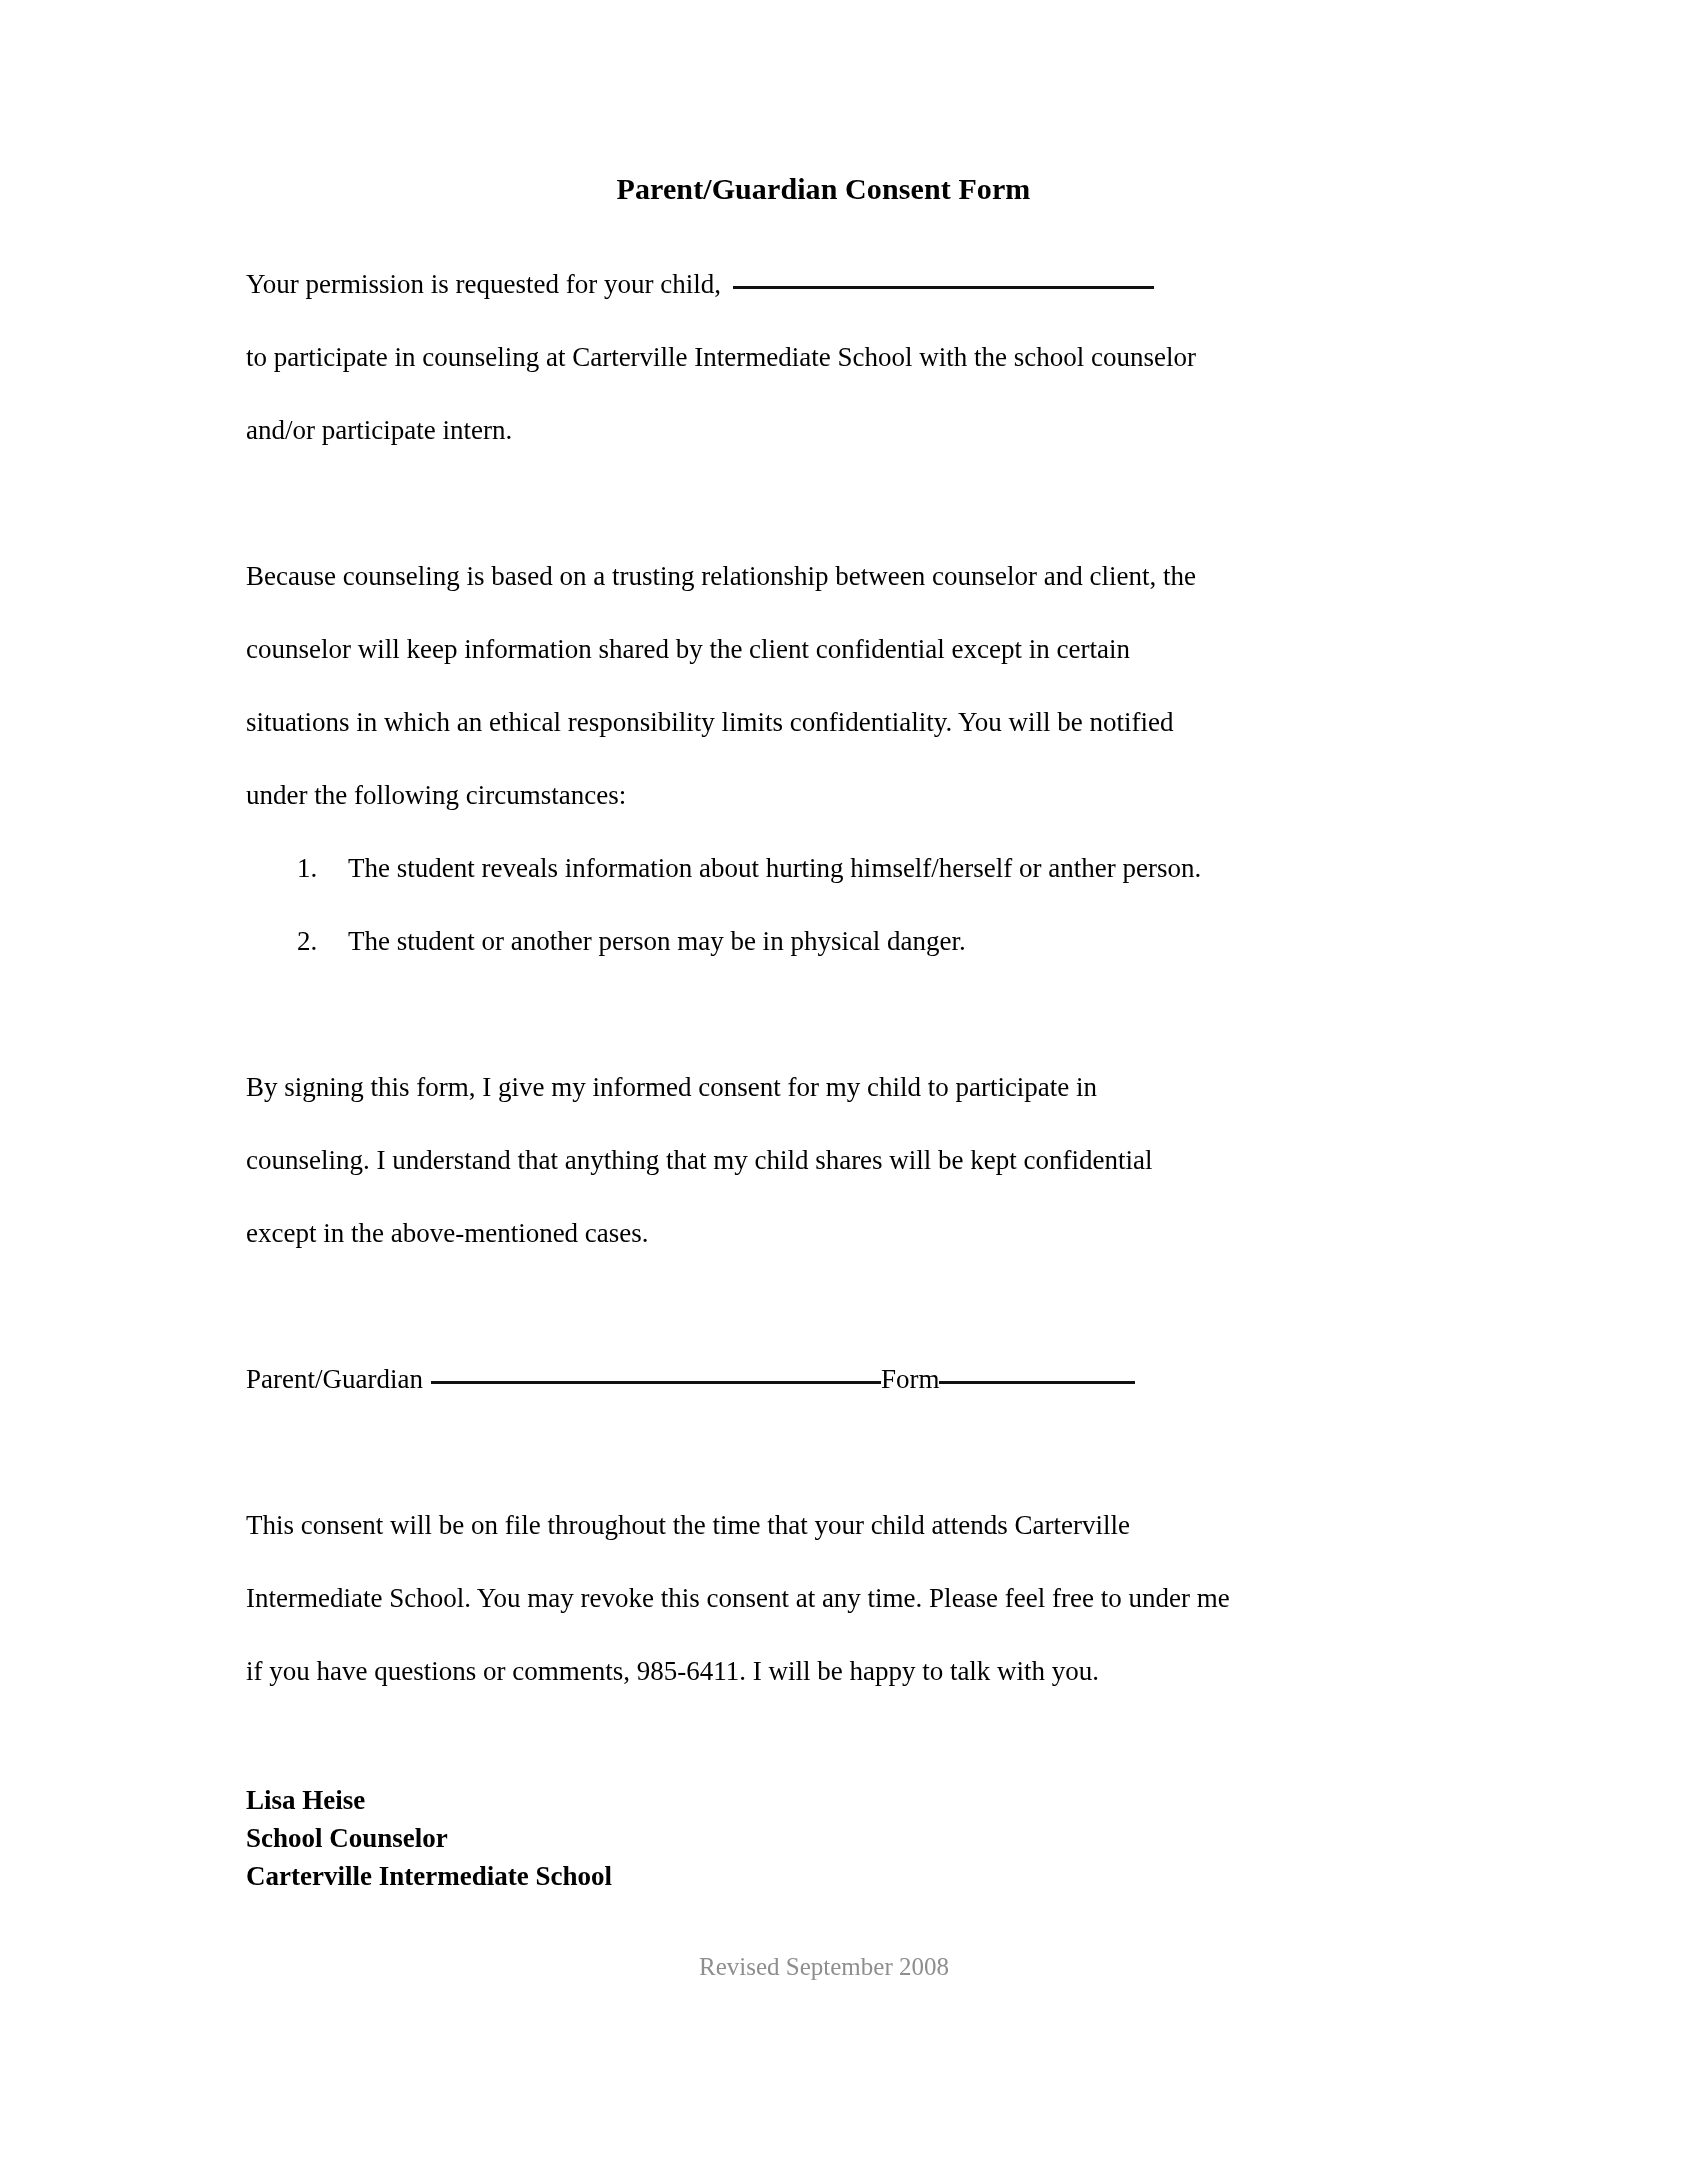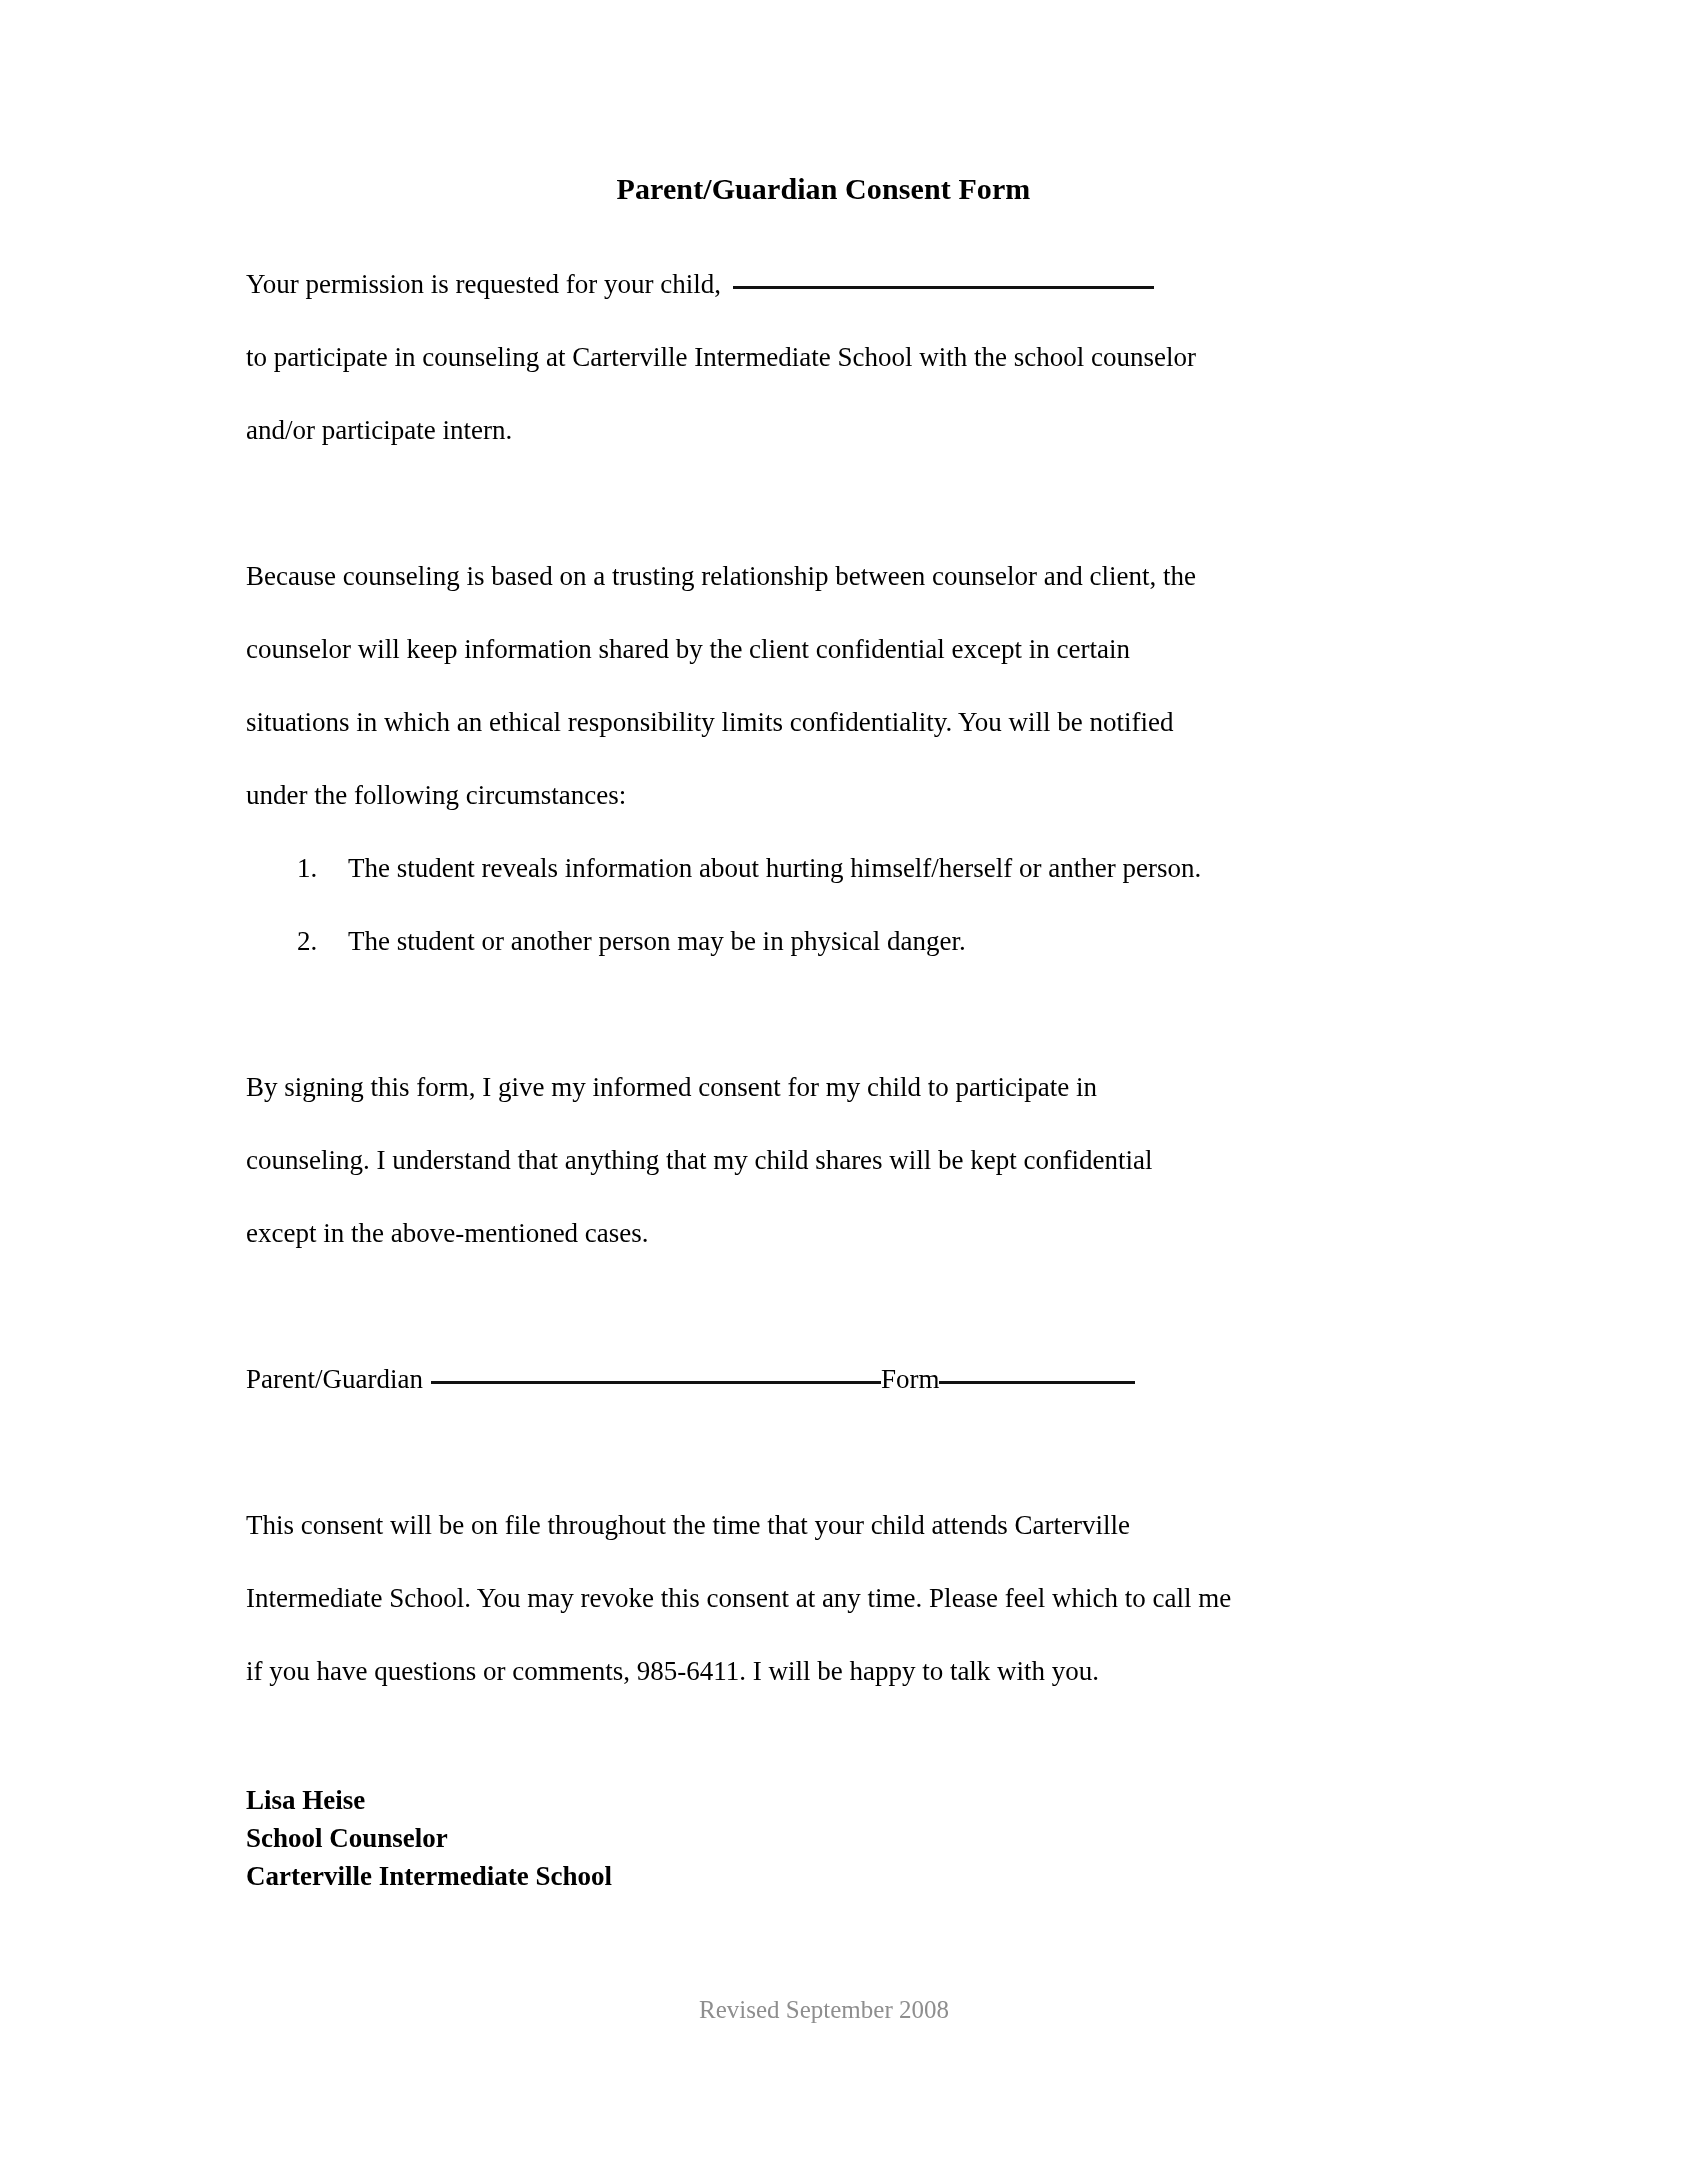--- a/index.html
+++ b/index.html
@@ -105,21 +105,21 @@
     font-weight: bold;
   }
   .signature-block div {
     white-space: nowrap;
   }
 
   .footer-note {
     position: absolute;
     left: 0;
     right: 0;
-    top: 1996px;
+    top: 1953px;
     text-align: center;
     font-size: 25px;
     color: #8e8e8e;
     padding-right: 30px;
   }
 </style>
 </head>
 <body>
 
 <div class="page">
@@ -162,21 +162,21 @@
 
     <div class="gap-large"></div>
 
     <div class="sig-line-row">
       <span>Parent/Guardian</span><span class="blank-line blank-sig"></span><span>Form</span><span class="blank-line blank-date"></span>
     </div>
 
     <div class="gap-large"></div>
 
     <p class="para">This consent will be on file throughout the time that your child attends Carterville</p>
-    <p class="para">Intermediate School. You may revoke this consent at any time. Please feel which to call me</p>
+    <p class="para">Intermediate School. You may revoke this consent at any time. Please feel free to under me</p>
     <p class="para">if you have questions or comments, 985-6411. I will be happy to talk with you.</p>
 
     <div class="gap-large"></div>
 
     <div class="signature-block">
       <div>Lisa Heise</div>
       <div>School Counselor</div>
       <div>Carterville Intermediate School</div>
     </div>
 

